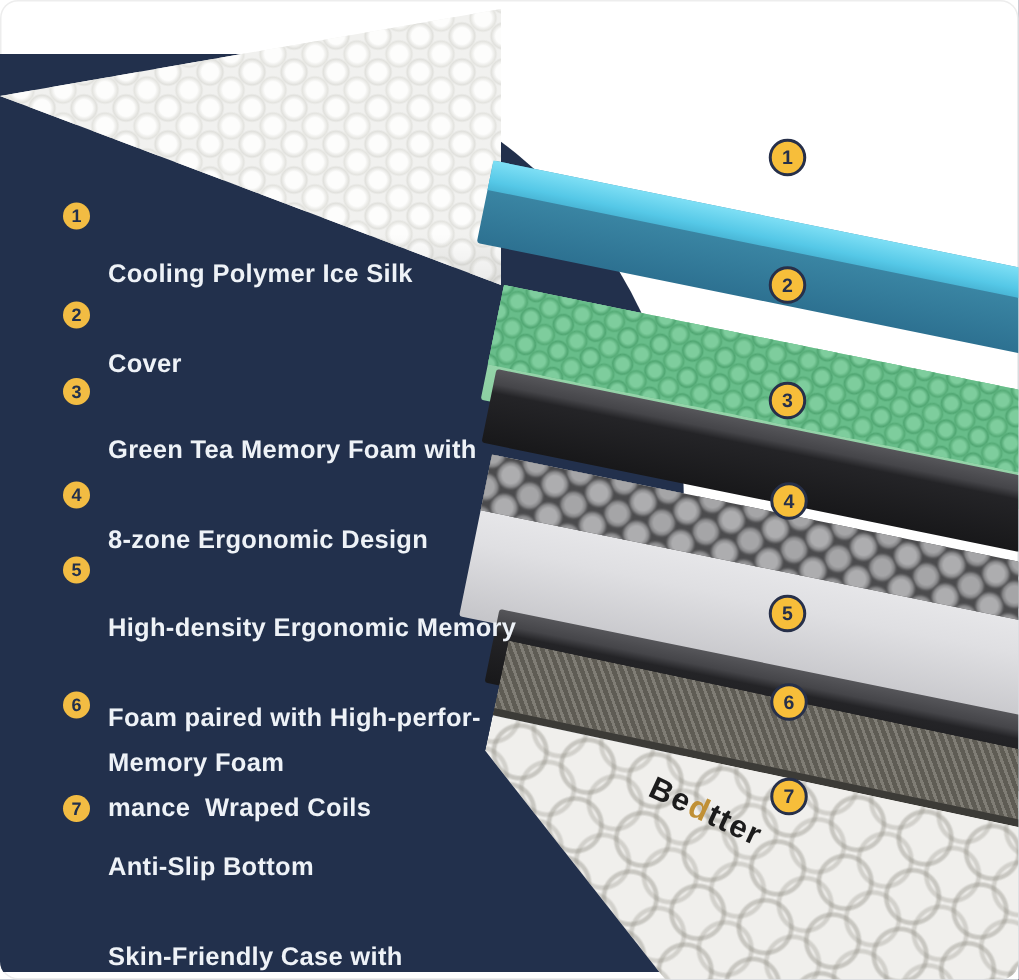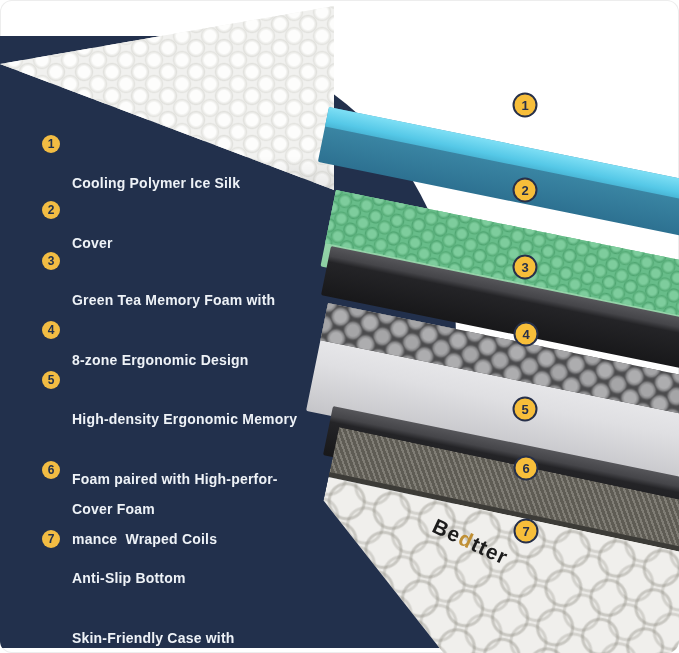--- a/index.html
+++ b/index.html
@@ -7,21 +7,21 @@
           font-family:"Liberation Sans",sans-serif;border-radius:12px;
           box-shadow:inset 0 0 0 1px #ededed;}
   
   .panel{position:absolute;left:0;top:36px;width:456px;height:612px;
          background:#22304c;border-radius:0 300px 0 0;}
   
   .feat{position:absolute;left:42px;display:flex;gap:12px;color:#eef2f7;z-index:6;}
   .fbadge{width:18px;height:18px;border-radius:50%;background:#f2bc43;color:#22304c;
           font-size:12px;font-weight:bold;display:flex;align-items:center;justify-content:center;
           flex:0 0 18px;margin-top:2px;}
-  .ftext{font-size:14px;font-weight:600;line-height:20px;letter-spacing:.2px;white-space:pre-wrap;}
+  .ftext{font-size:17px;font-weight:600;line-height:20px;letter-spacing:.2px;white-space:pre-wrap;}
   .f1{top:133px}.f2{top:199px}.f3{top:250px}.f4{top:319px}.f5{top:369px}.f6{top:459px}.f7{top:528px}
   
   .stack{position:absolute;inset:0;z-index:3;}
   .slab{position:absolute;transform-origin:0 0;transform:rotate(11.5deg);}
   
   .cover{left:345px;top:8px;width:334px;height:200px;transform:none;
          clip-path:polygon(0 64px,334px 6px,334px 190px);
          background-color:#f1f1ef;
          background-image:
            linear-gradient(to top, rgba(0,0,0,0.10), rgba(0,0,0,0) 22%),
@@ -133,21 +133,21 @@
     <span class="fbadge">5</span>
     <div class="ftext">
       <div>High-density Ergonomic Memory</div>
       <div>Foam paired with High-perfor-</div>
       <div>mance  Wraped Coils</div>
     </div>
   </div>
   <div class="feat f6">
     <span class="fbadge">6</span>
     <div class="ftext">
-      <div>Cover Foam</div>
+      <div>Memory Foam</div>
     </div>
   </div>
   <div class="feat f7">
     <span class="fbadge">7</span>
     <div class="ftext">
       <div>Anti-Slip Bottom</div>
       <div>Skin-Friendly Case with</div>
     </div>
   </div>
 

